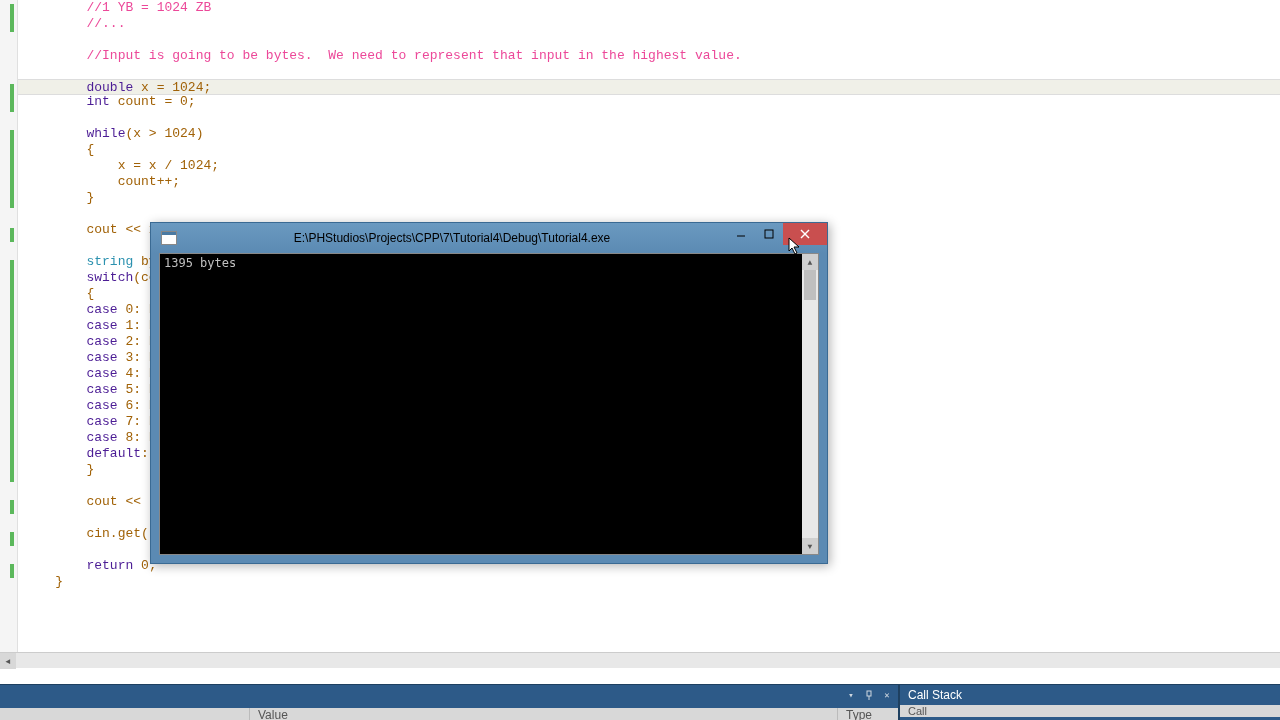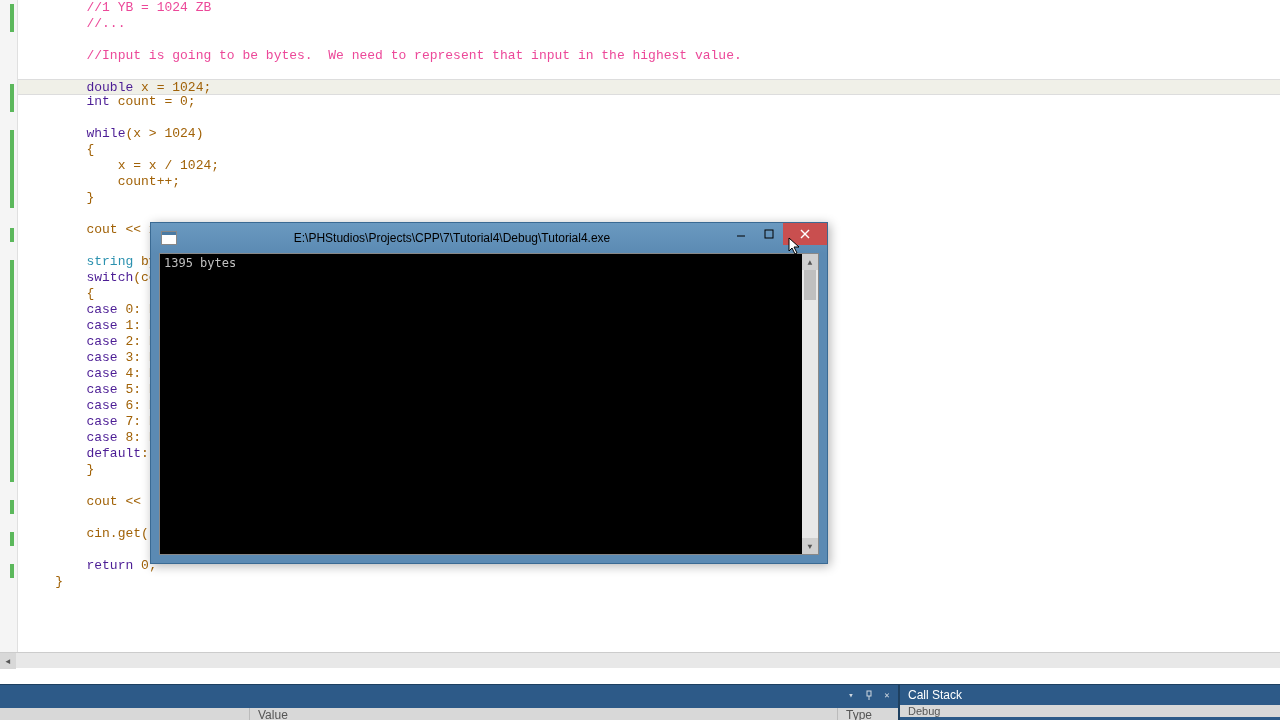--- a/index.html
+++ b/index.html
@@ -346,16 +346,16 @@
     </div>
     <div class="bottom-left-cols">
       <div class="col-name"></div>
       <div class="col-value">Value</div>
       <div class="col-type">Type</div>
     </div>
   </div>
   <div class="bottom-right">
     <div class="panel-tab">Call Stack</div>
     <div class="bottom-right-cols">
-      <div class="col-rname">Debug</div>
+      <div class="col-rname">Call</div>
     </div>
   </div>
 </div>
 
 </body></html>

